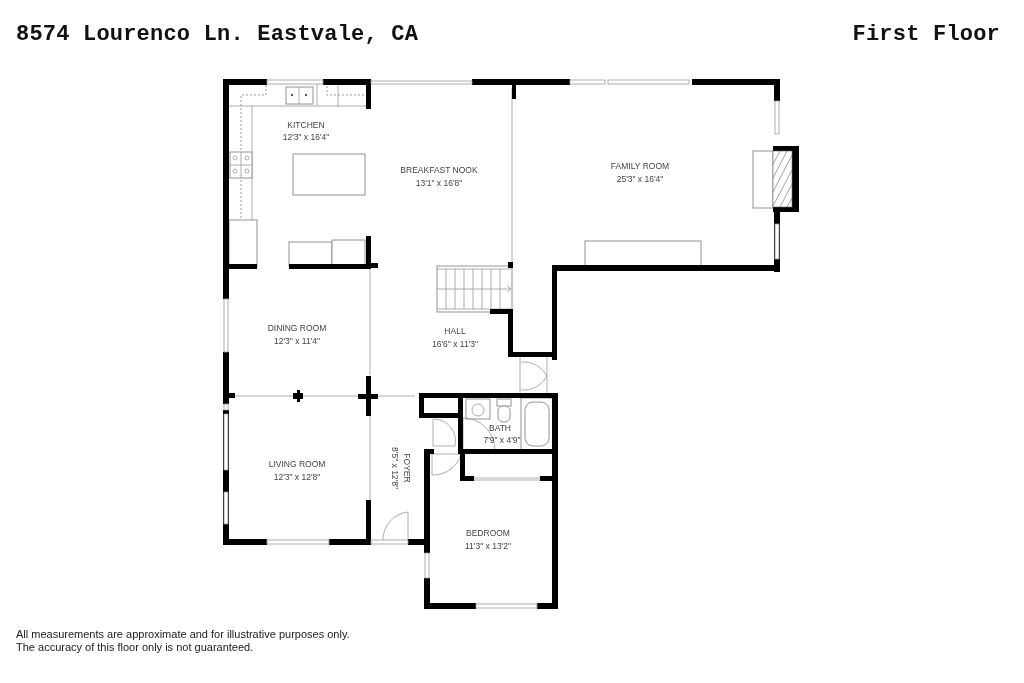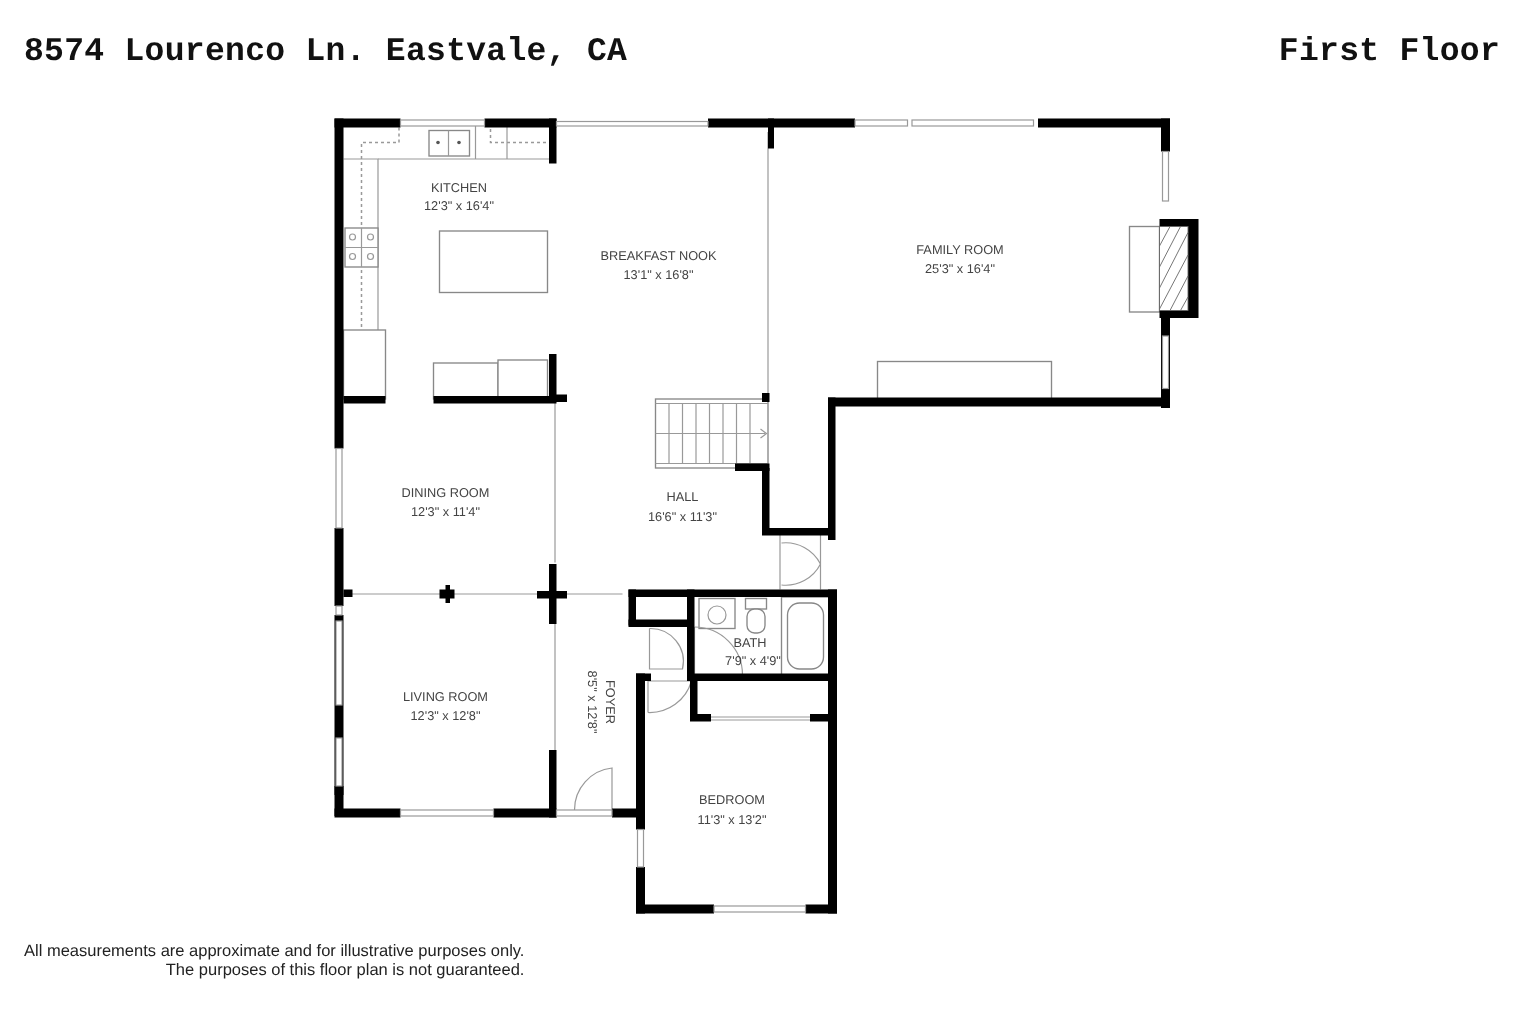--- a/index.html
+++ b/index.html
@@ -1,20 +1,20 @@
 <!DOCTYPE html>
 <html><head>
 <meta charset="utf-8">
 <style>
   html, body { margin:0; padding:0; background:#ffffff; }
   body { width:1024px; height:683px; position:relative; overflow:hidden; font-family:"Liberation Sans", sans-serif; }
   .title { position:absolute; top:22px; font-family:Liberation Mono, monospace; font-weight:bold; font-size:22px; color:#111; letter-spacing:0.2px; }
   .title.left { left:16px; }
   .title.right { right:24px;text-align:right; }
-  .disclaimer { position:absolute; left:16px; top:628px; font-size:11px; color:#222; line-height:13px;text-align:right; }
+  .disclaimer { position:absolute; left:16px; top:628px; font-size:11px; color:#222; line-height:13px; }
   svg.plan { position:absolute; left:0; top:0; }
   .room-name { font-family:"Liberation Sans", sans-serif; font-size:8.5px; fill:#444; text-anchor:middle; }
   .room-dim { font-family:"Liberation Sans", sans-serif; font-size:8.5px; fill:#444; text-anchor:middle; }
   .wall { fill:#000; }
   .win { fill:#fff; stroke:#999; stroke-width:0.8; }
   .fix { fill:#fff; stroke:#888; stroke-width:0.9; }
   .thin { stroke:#999; stroke-width:0.8; fill:none; }
   .dot { stroke:#999; stroke-width:1; stroke-dasharray:2 2; fill:none; }
 </style>
 </head>
@@ -236,14 +236,14 @@
     <text class="room-dim" x="0" y="8">8'5" x 12'8"</text>
   </g>
   <g>
     <text class="room-name" x="488" y="536">BEDROOM</text>
     <text class="room-dim" x="488" y="549">11'3" x 13'2"</text>
   </g>
 </svg>
 
 <div class="disclaimer">
   <div>All measurements are approximate and for illustrative purposes only.</div>
-  <div>The purposes of this floor plan is not guaranteed.</div>
+  <div>The accuracy of this floor only is not guaranteed.</div>
 </div>
 
 </body></html>

